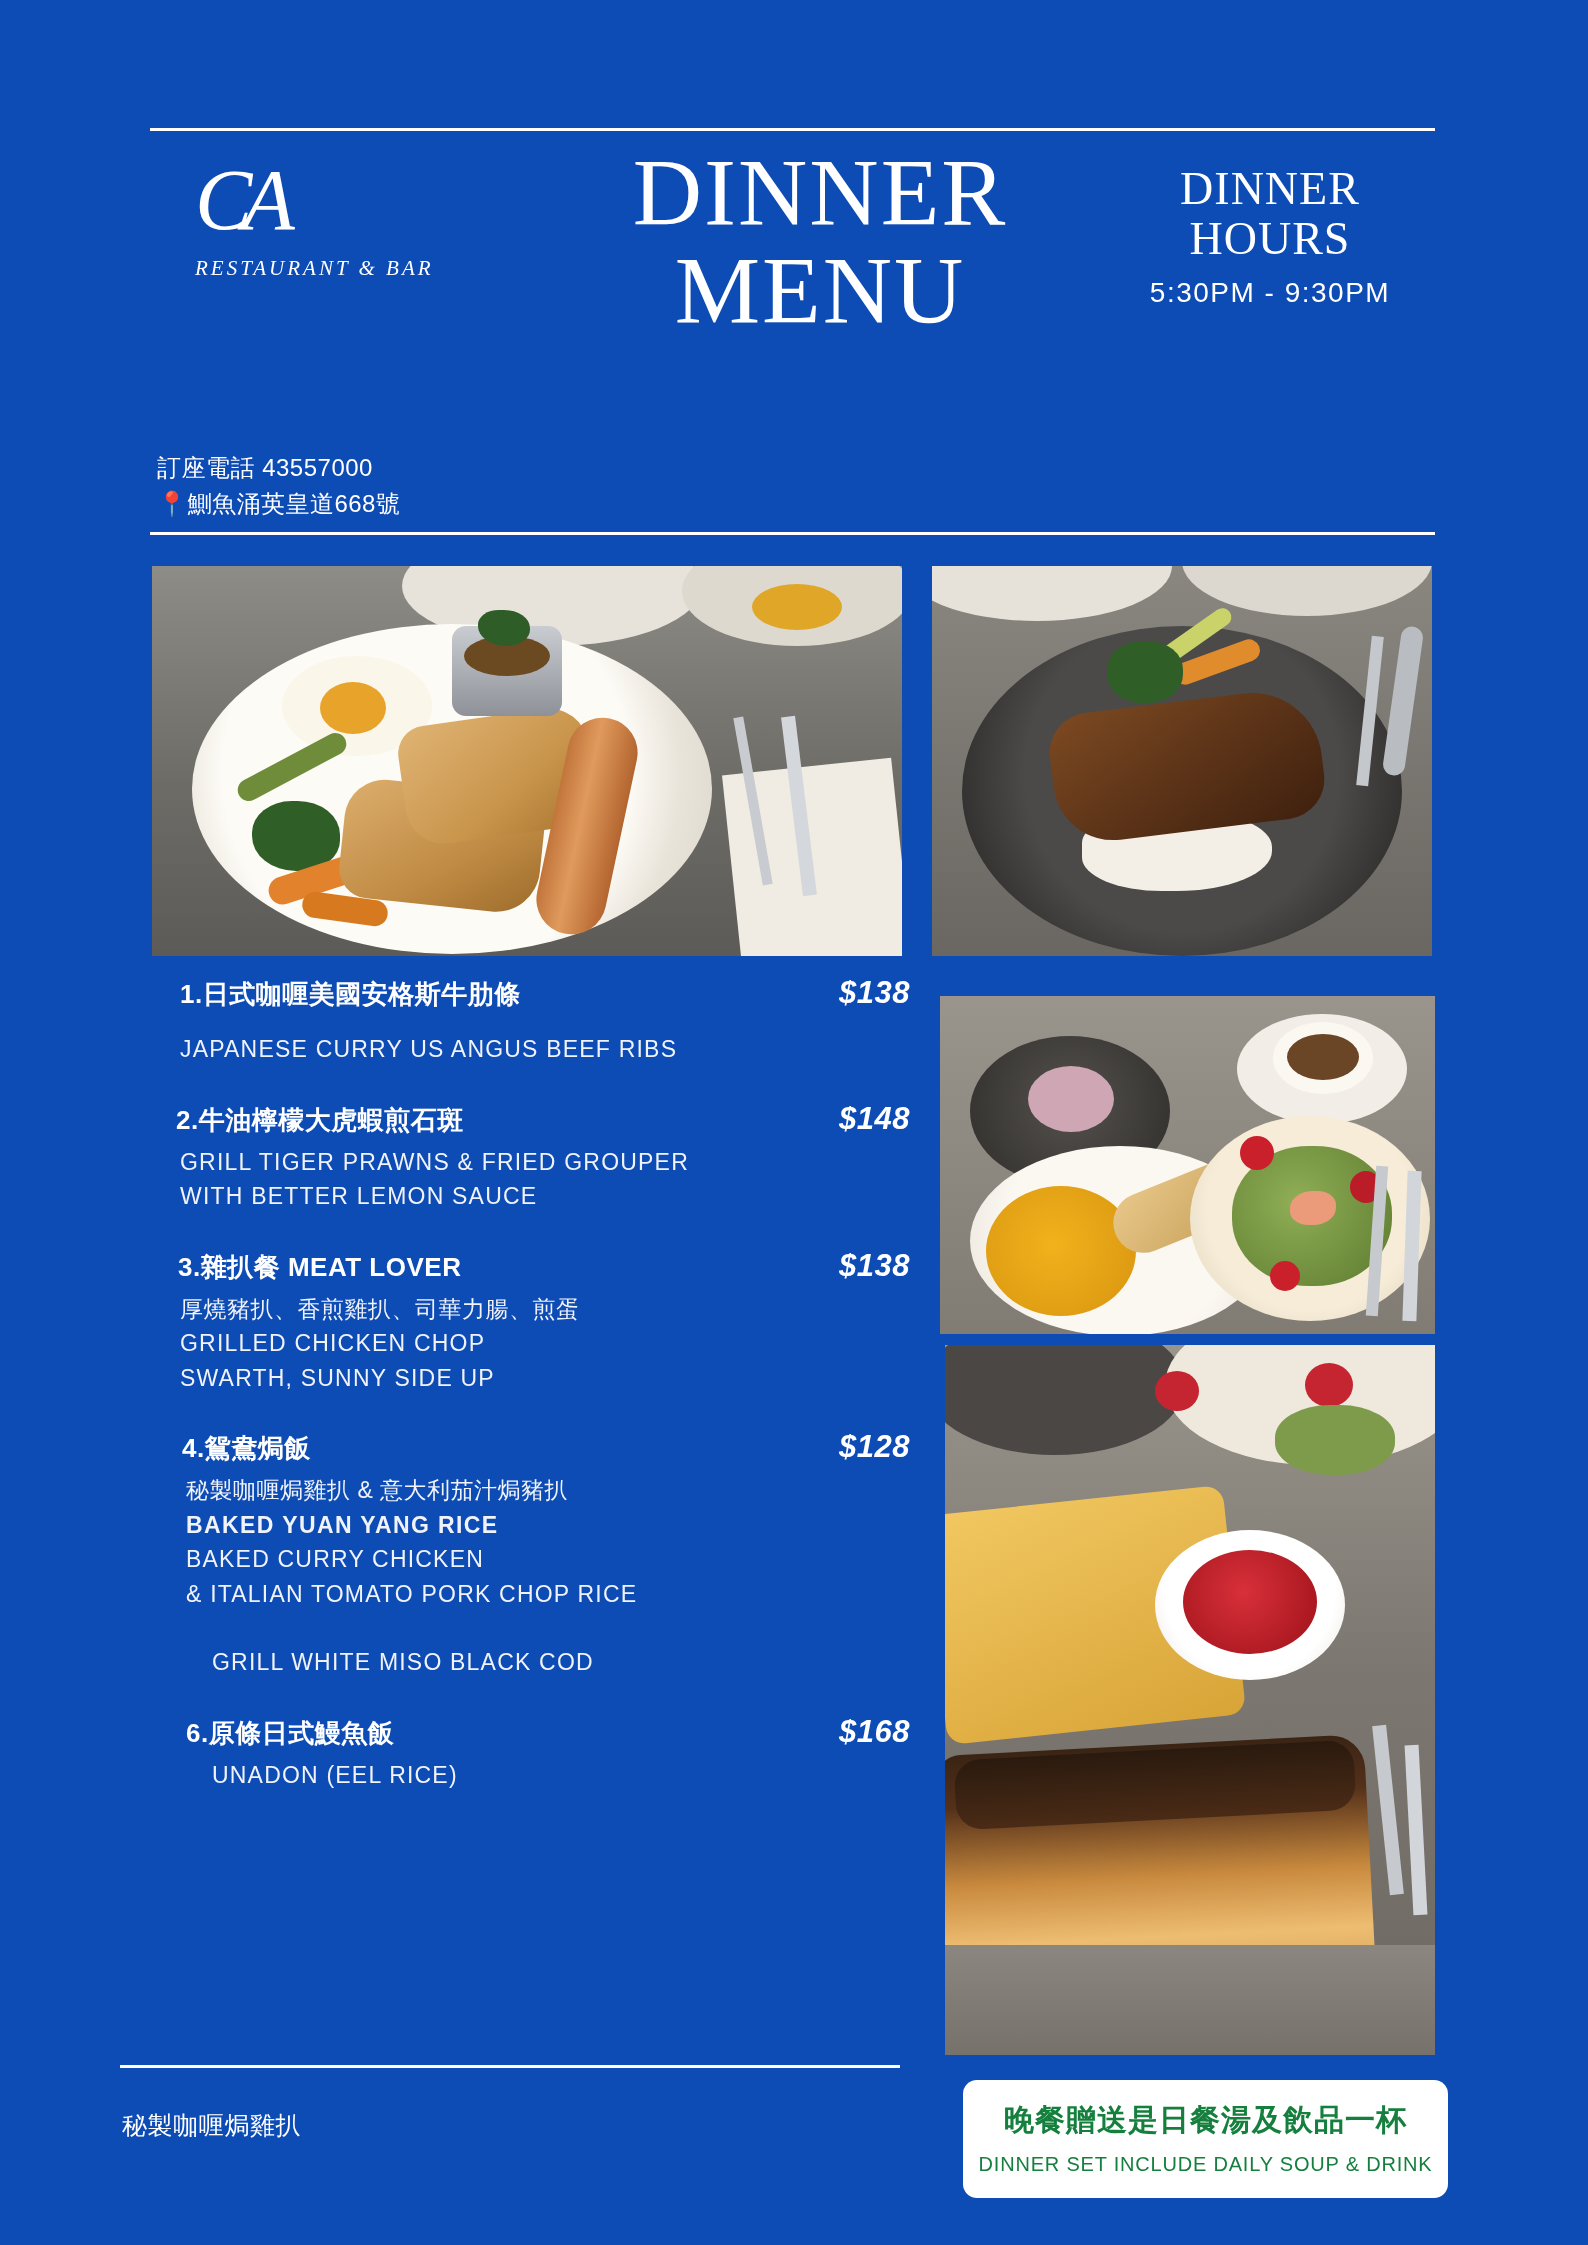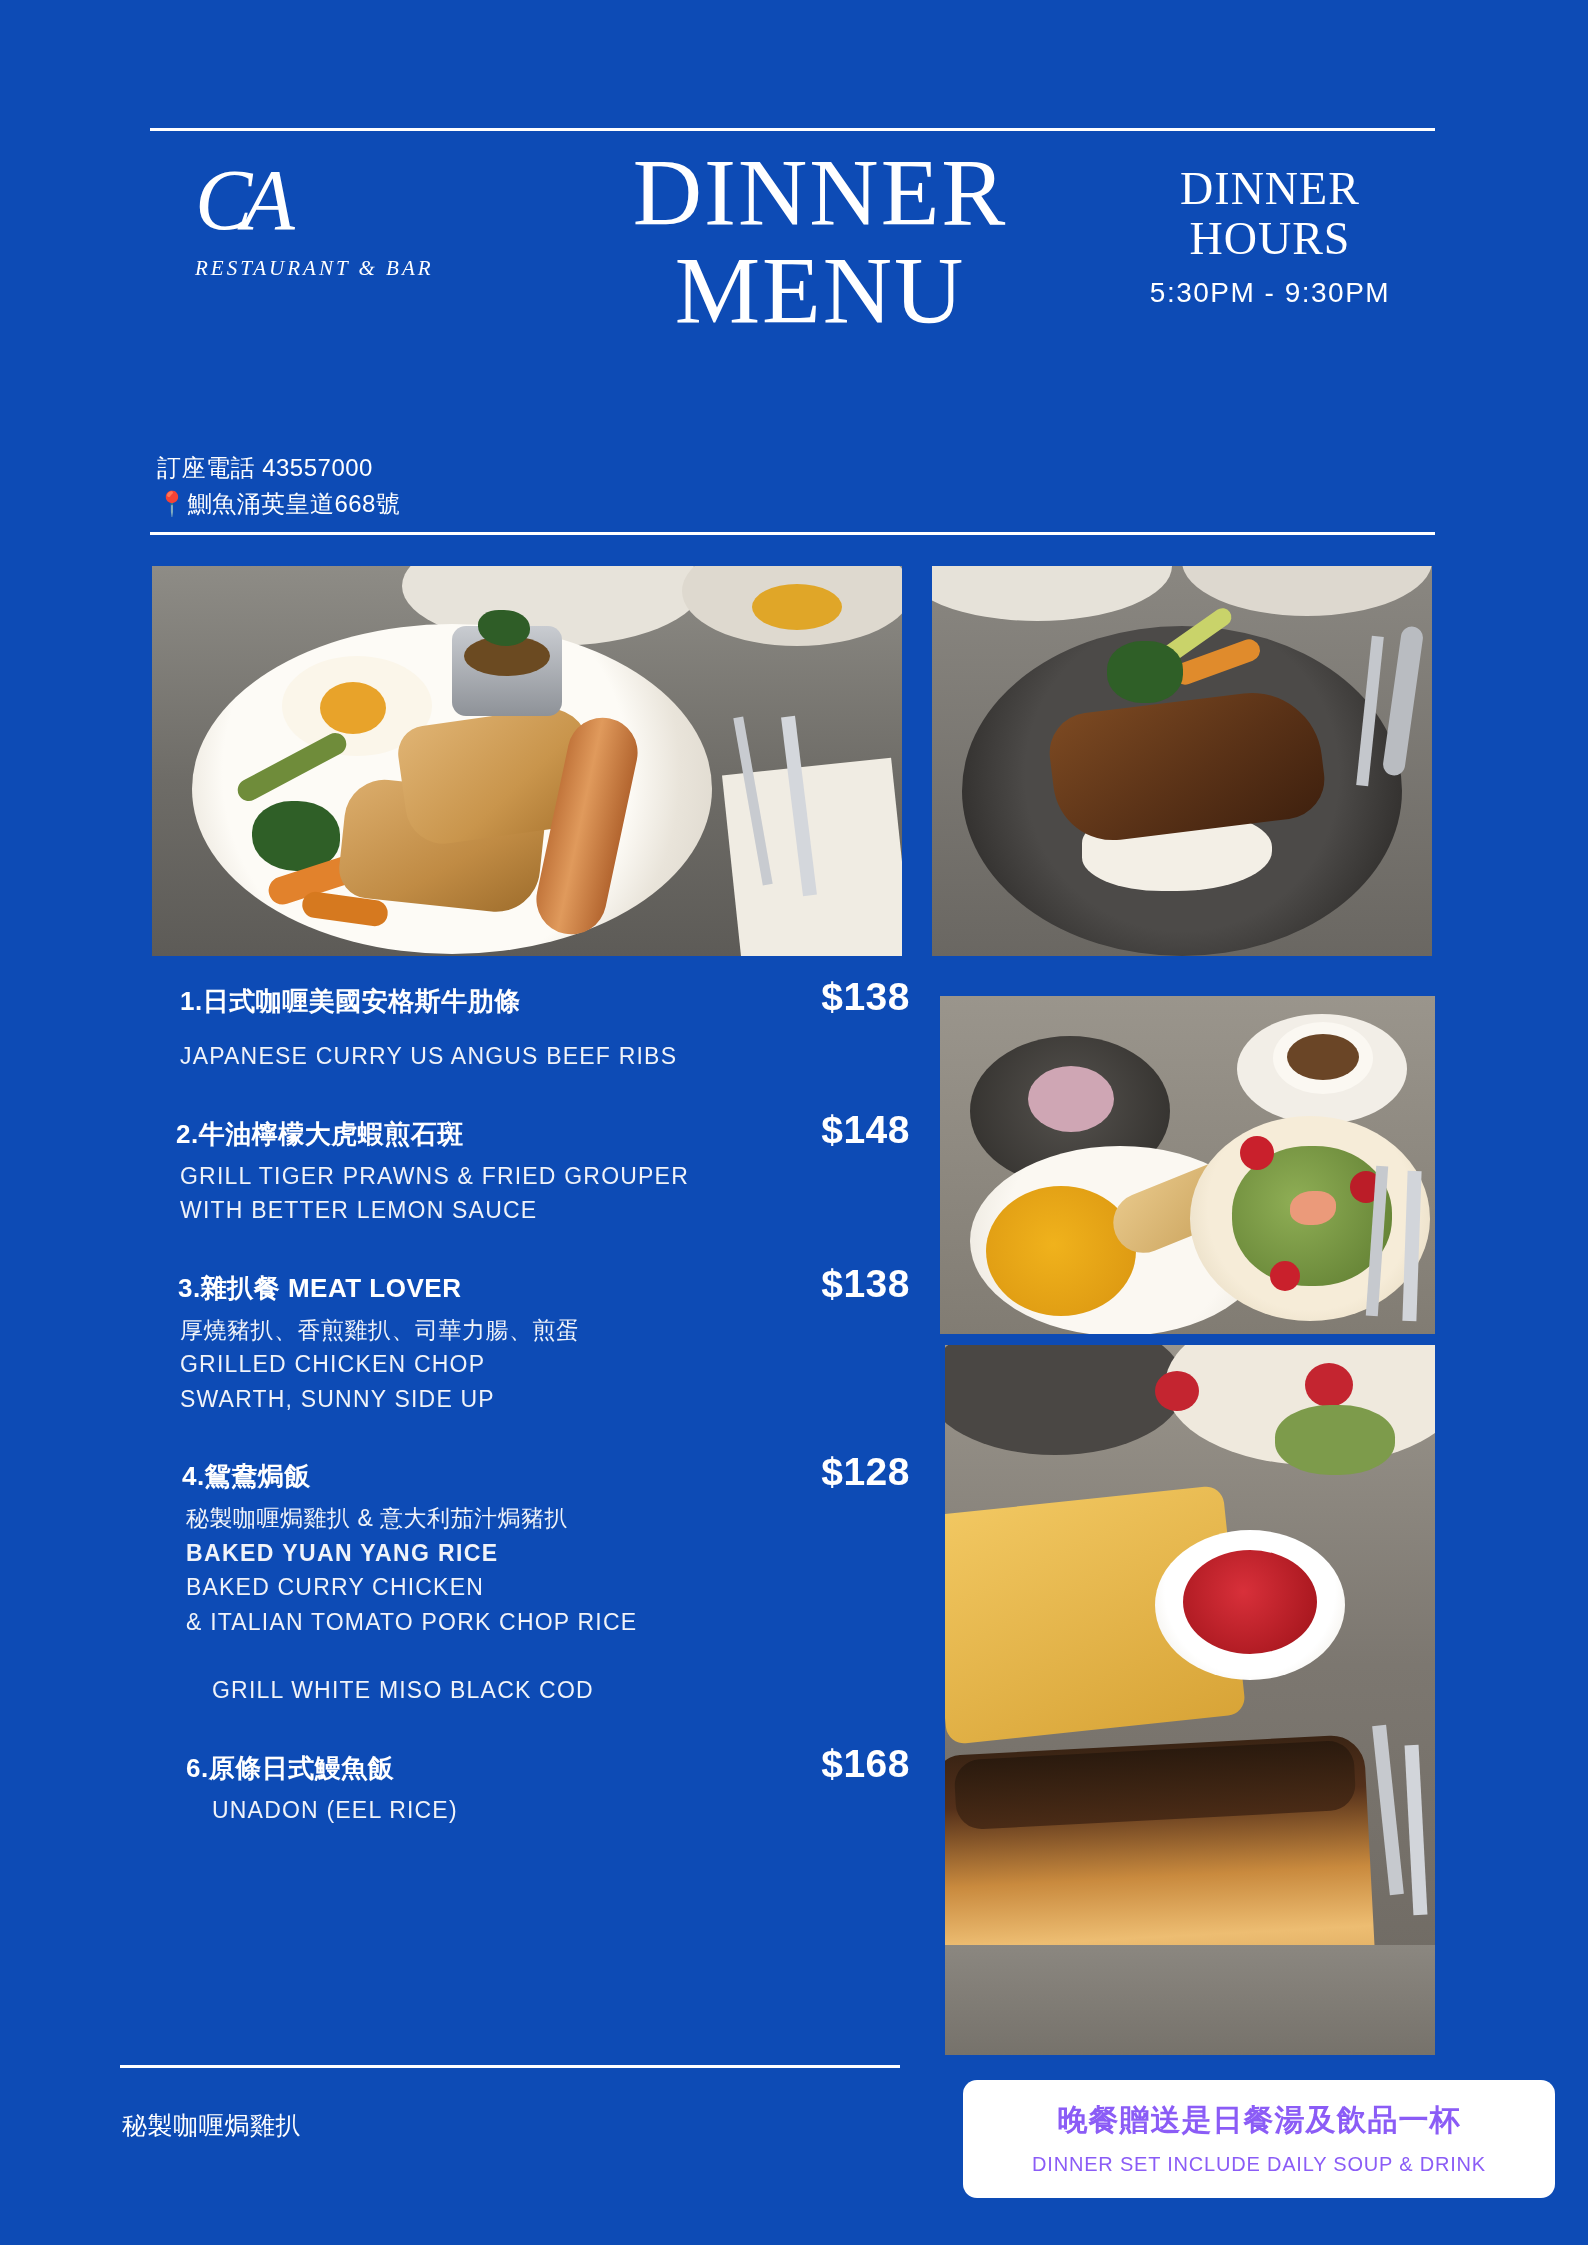--- a/index.html
+++ b/index.html
@@ -223,23 +223,24 @@
     align-items: baseline;
     justify-content: space-between;
   }
   .item-name {
     font-size: 26px;
     font-weight: bold;
     letter-spacing: 0.5px;
     white-space: nowrap;
   }
   .item-price {
-    font-size: 39px;
+    font-size: 31px;
     font-weight: bold;
     letter-spacing: 0.5px;
+    font-style: italic;
   }
   .item-desc {
     margin-top: 7px;
     font-size: 23px;
     line-height: 1.5;
     letter-spacing: 1.2px;
     color: #f0f3f9;
     font-weight: 300;
   }
   .item-desc .zh { letter-spacing: 0.5px; }
@@ -274,25 +275,25 @@
     font-size: 25px;
     line-height: 1.65;
     letter-spacing: 0.6px;
     font-weight: 300;
   }
 
   .promo {
     position: absolute;
     left: 963px;
     top: 2080px;
-    width: 592px;
+    width: 485px;
     height: 118px;
     background: #ffffff;
     border-radius: 14px;
-    color: #8b5cf6;
+    color: #15803d;
     text-align: center;
     box-sizing: border-box;
     padding-top: 20px;
   }
   .promo-zh {
     font-size: 30px;
     font-weight: bold;
     letter-spacing: 1px;
   }
   .promo-en {

